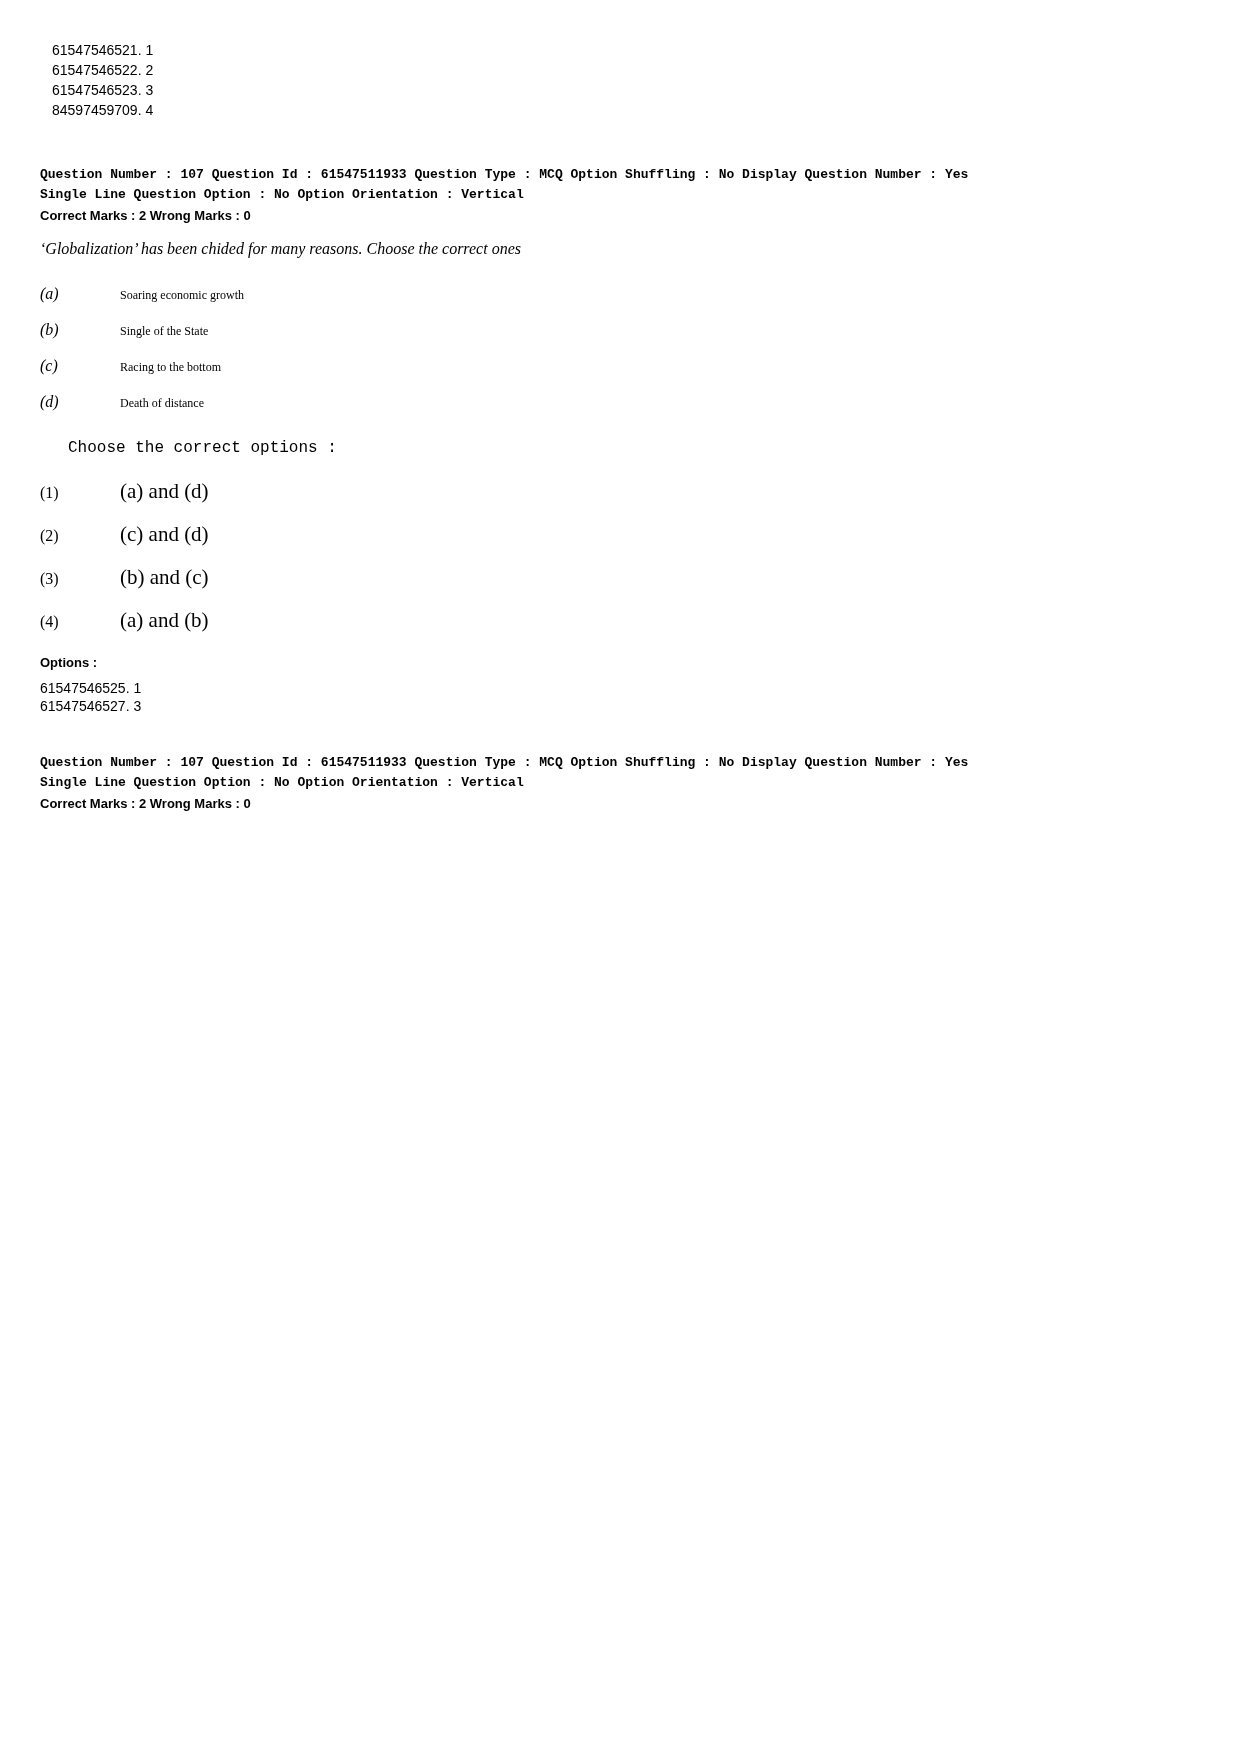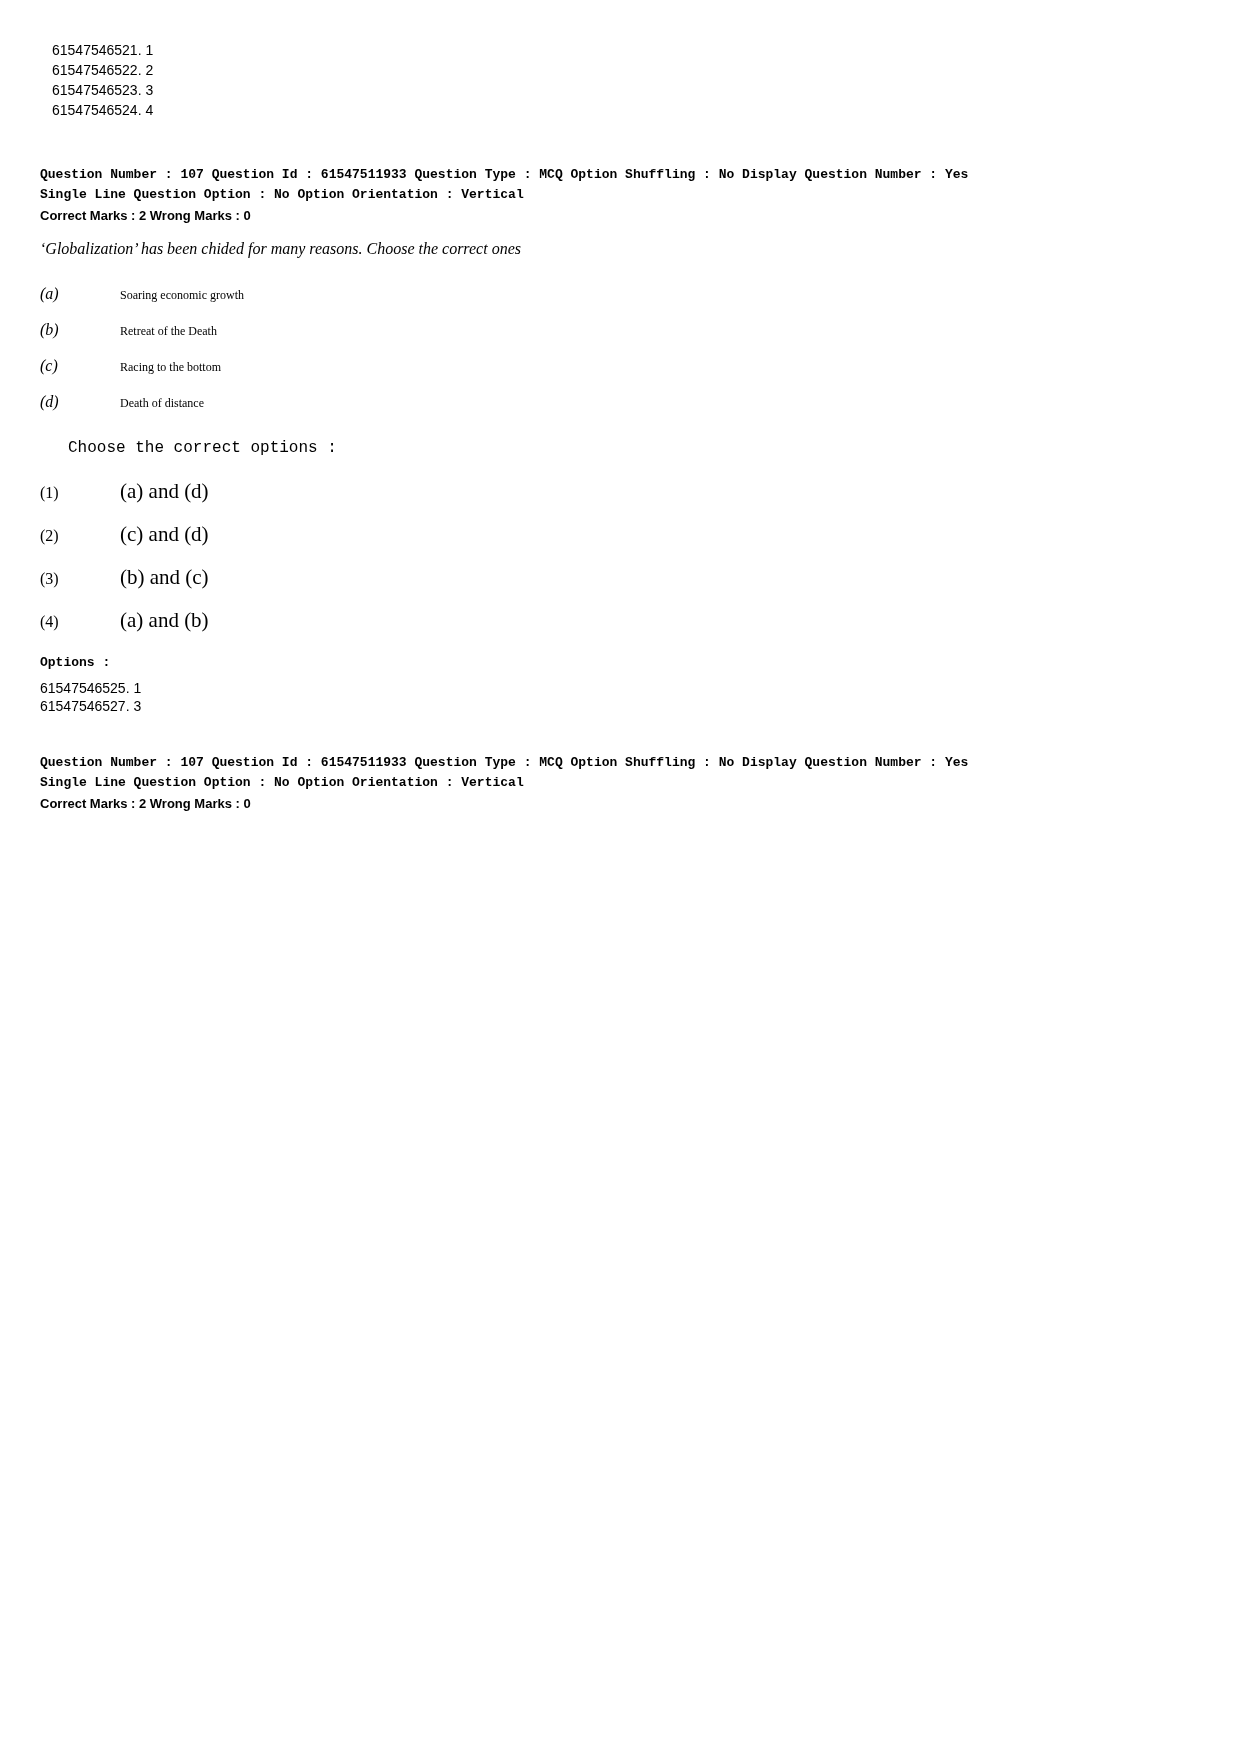--- a/index.html
+++ b/index.html
@@ -88,21 +88,21 @@
     .number-options li .num-label {
       min-width: 80px;
       font-size: 16px;
       font-style: normal;
     }
     .number-options li .num-text {
       font-size: 21px;
     }
     .options-header {
       font-size: 13px;
-      font-family: Liberation Mono, monospace;
+      font-family: Liberation Sans, sans-serif;
       font-weight: bold;
       margin-bottom: 4px;
     }
     .options-ids {
       list-style: none;
       margin: 10px 0 4px 0;
       padding: 0;
     }
     .options-ids li {
       font-size: 14px;
@@ -113,21 +113,21 @@
 </head>
 <body>
 
 
 
 
 <ul class="options-list">
   <li><span>61547546521</span>. <span>1</span></li>
   <li><span>61547546522</span>. <span>2</span></li>
   <li><span>61547546523</span>. <span>3</span></li>
-  <li><span>61547546524</span>. <span>4</span></li>
+  <li><span>84597459709</span>. <span>4</span></li>
 </ul>
 
 <br>
 
 
 <div class="meta-block">
   <span>Question Number : 107  Question Id : 61547511933  Question Type : MCQ  Option Shuffling : No  Display Question Number : Yes</span><br>
   <span>Single Line Question Option : No  Option Orientation : Vertical</span>
 </div>
 <div class="correct-marks">Correct Marks : 2  Wrong Marks : 0</div>
@@ -136,21 +136,21 @@
 <p class="question-text">‘Globalization’ has been chided for many reasons. Choose the correct ones</p>
 
 
 <ul class="answer-options">
   <li>
     <span class="label">(a)</span>
     <span class="text">Soaring economic growth</span>
   </li>
   <li>
     <span class="label">(b)</span>
-    <span class="text">Retreat of the Death</span>
+    <span class="text">Single of the State</span>
   </li>
   <li>
     <span class="label">(c)</span>
     <span class="text">Racing to the bottom</span>
   </li>
   <li>
     <span class="label">(d)</span>
     <span class="text">Death of distance</span>
   </li>
 </ul>

